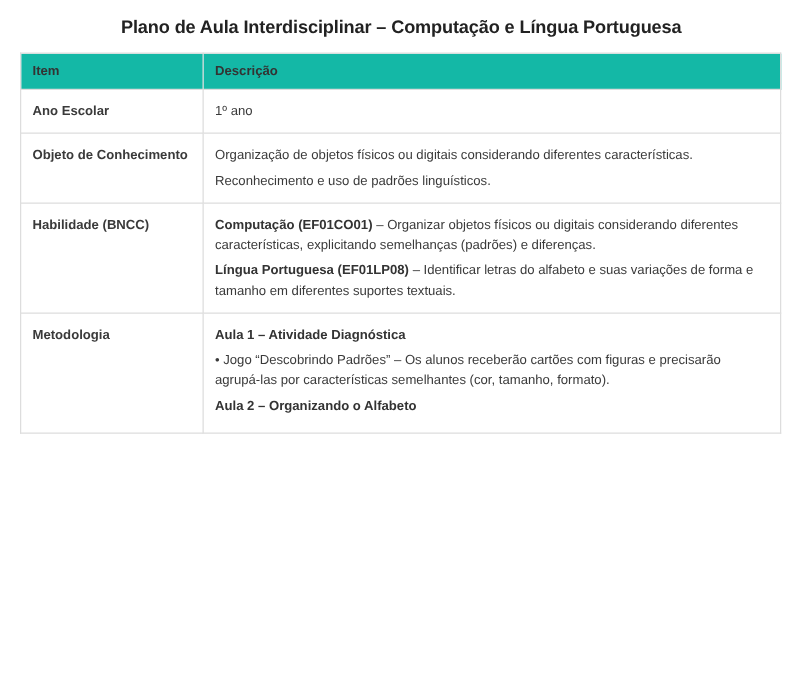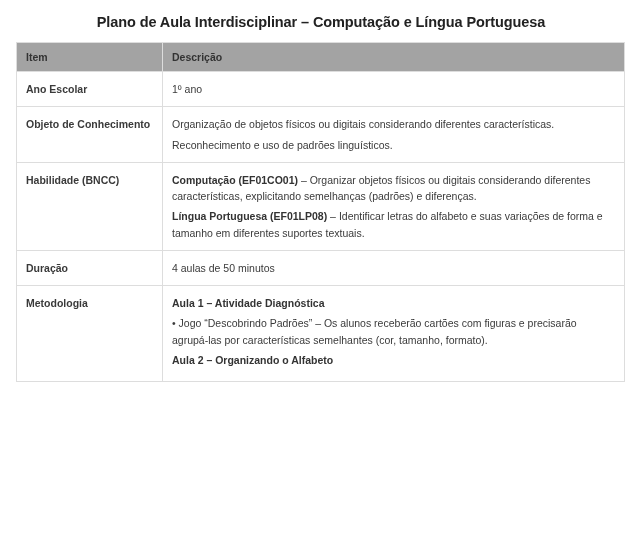--- a/index.html
+++ b/index.html
@@ -27,21 +27,21 @@
     letter-spacing: -0.1px;
     text-align: center;
   }
   table.plan {
     width: 608px;
     border-collapse: collapse;
     table-layout: fixed;
     border: 1px solid #dddddd;
   }
   table.plan th {
-    background: #a3a3a3;
+    background: #14b8a6;
     text-align: left;
     font-size: 10.5px;
     font-weight: bold;
     color: #333333;
     padding: 8px 9px;
     border: 1px solid #dddddd;
     vertical-align: middle;
   }
   table.plan td {
     font-size: 10.5px;
@@ -104,26 +104,20 @@
           </td>
         </tr>
         <tr>
           <td class="key">Habilidade (BNCC)</td>
           <td class="val">
             <p><span class="b">Computação (EF01CO01)</span><span> – Organizar objetos físicos ou digitais considerando diferentes características, explicitando semelhanças (padrões) e diferenças.</span></p>
             <p><span class="b">Língua Portuguesa (EF01LP08)</span><span> – Identificar letras do alfabeto e suas variações de forma e tamanho em diferentes suportes textuais.</span></p>
           </td>
         </tr>
         <tr>
-          <td class="key">Duração</td>
-          <td class="val">
-            <p><span>4 aulas de 50 minutos</span></p>
-          </td>
-        </tr>
-        <tr>
           <td class="key">Metodologia</td>
           <td class="val">
             <p><span class="b">Aula 1 – Atividade Diagnóstica</span></p>
             <p><span>• Jogo “Descobrindo Padrões” – Os alunos receberão cartões com figuras e precisarão agrupá-las por características semelhantes (cor, tamanho, formato).</span></p>
             <p><span class="b">Aula 2 – Organizando o Alfabeto</span></p>
             <p></p>
           </td>
         </tr>
       </tbody>
   </table>

